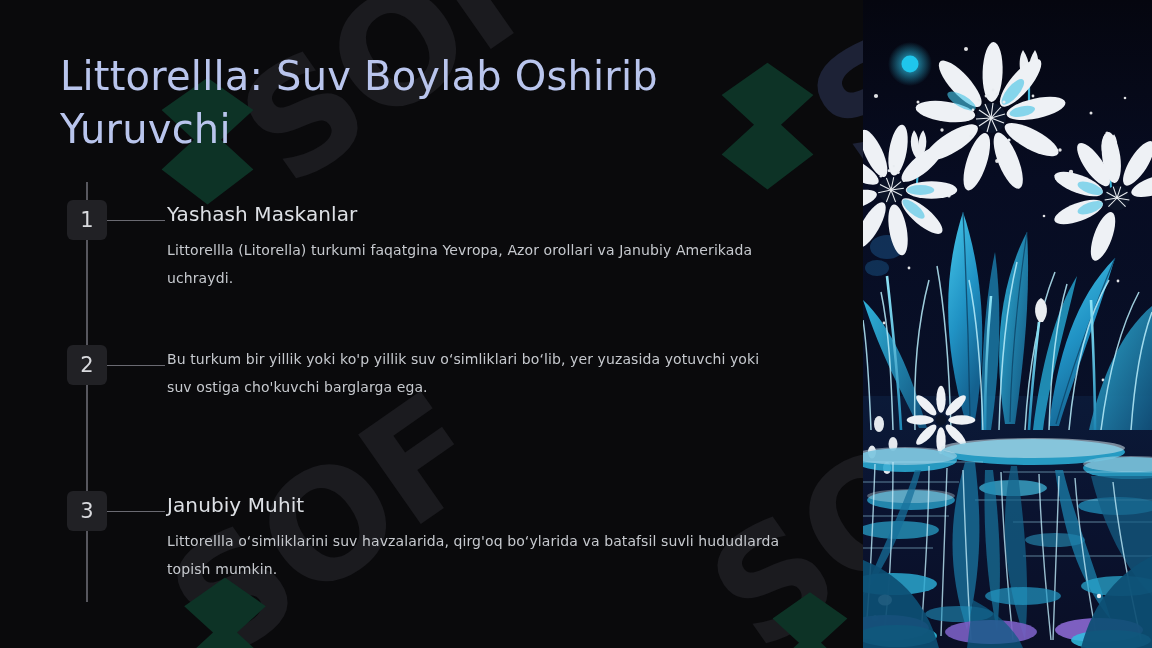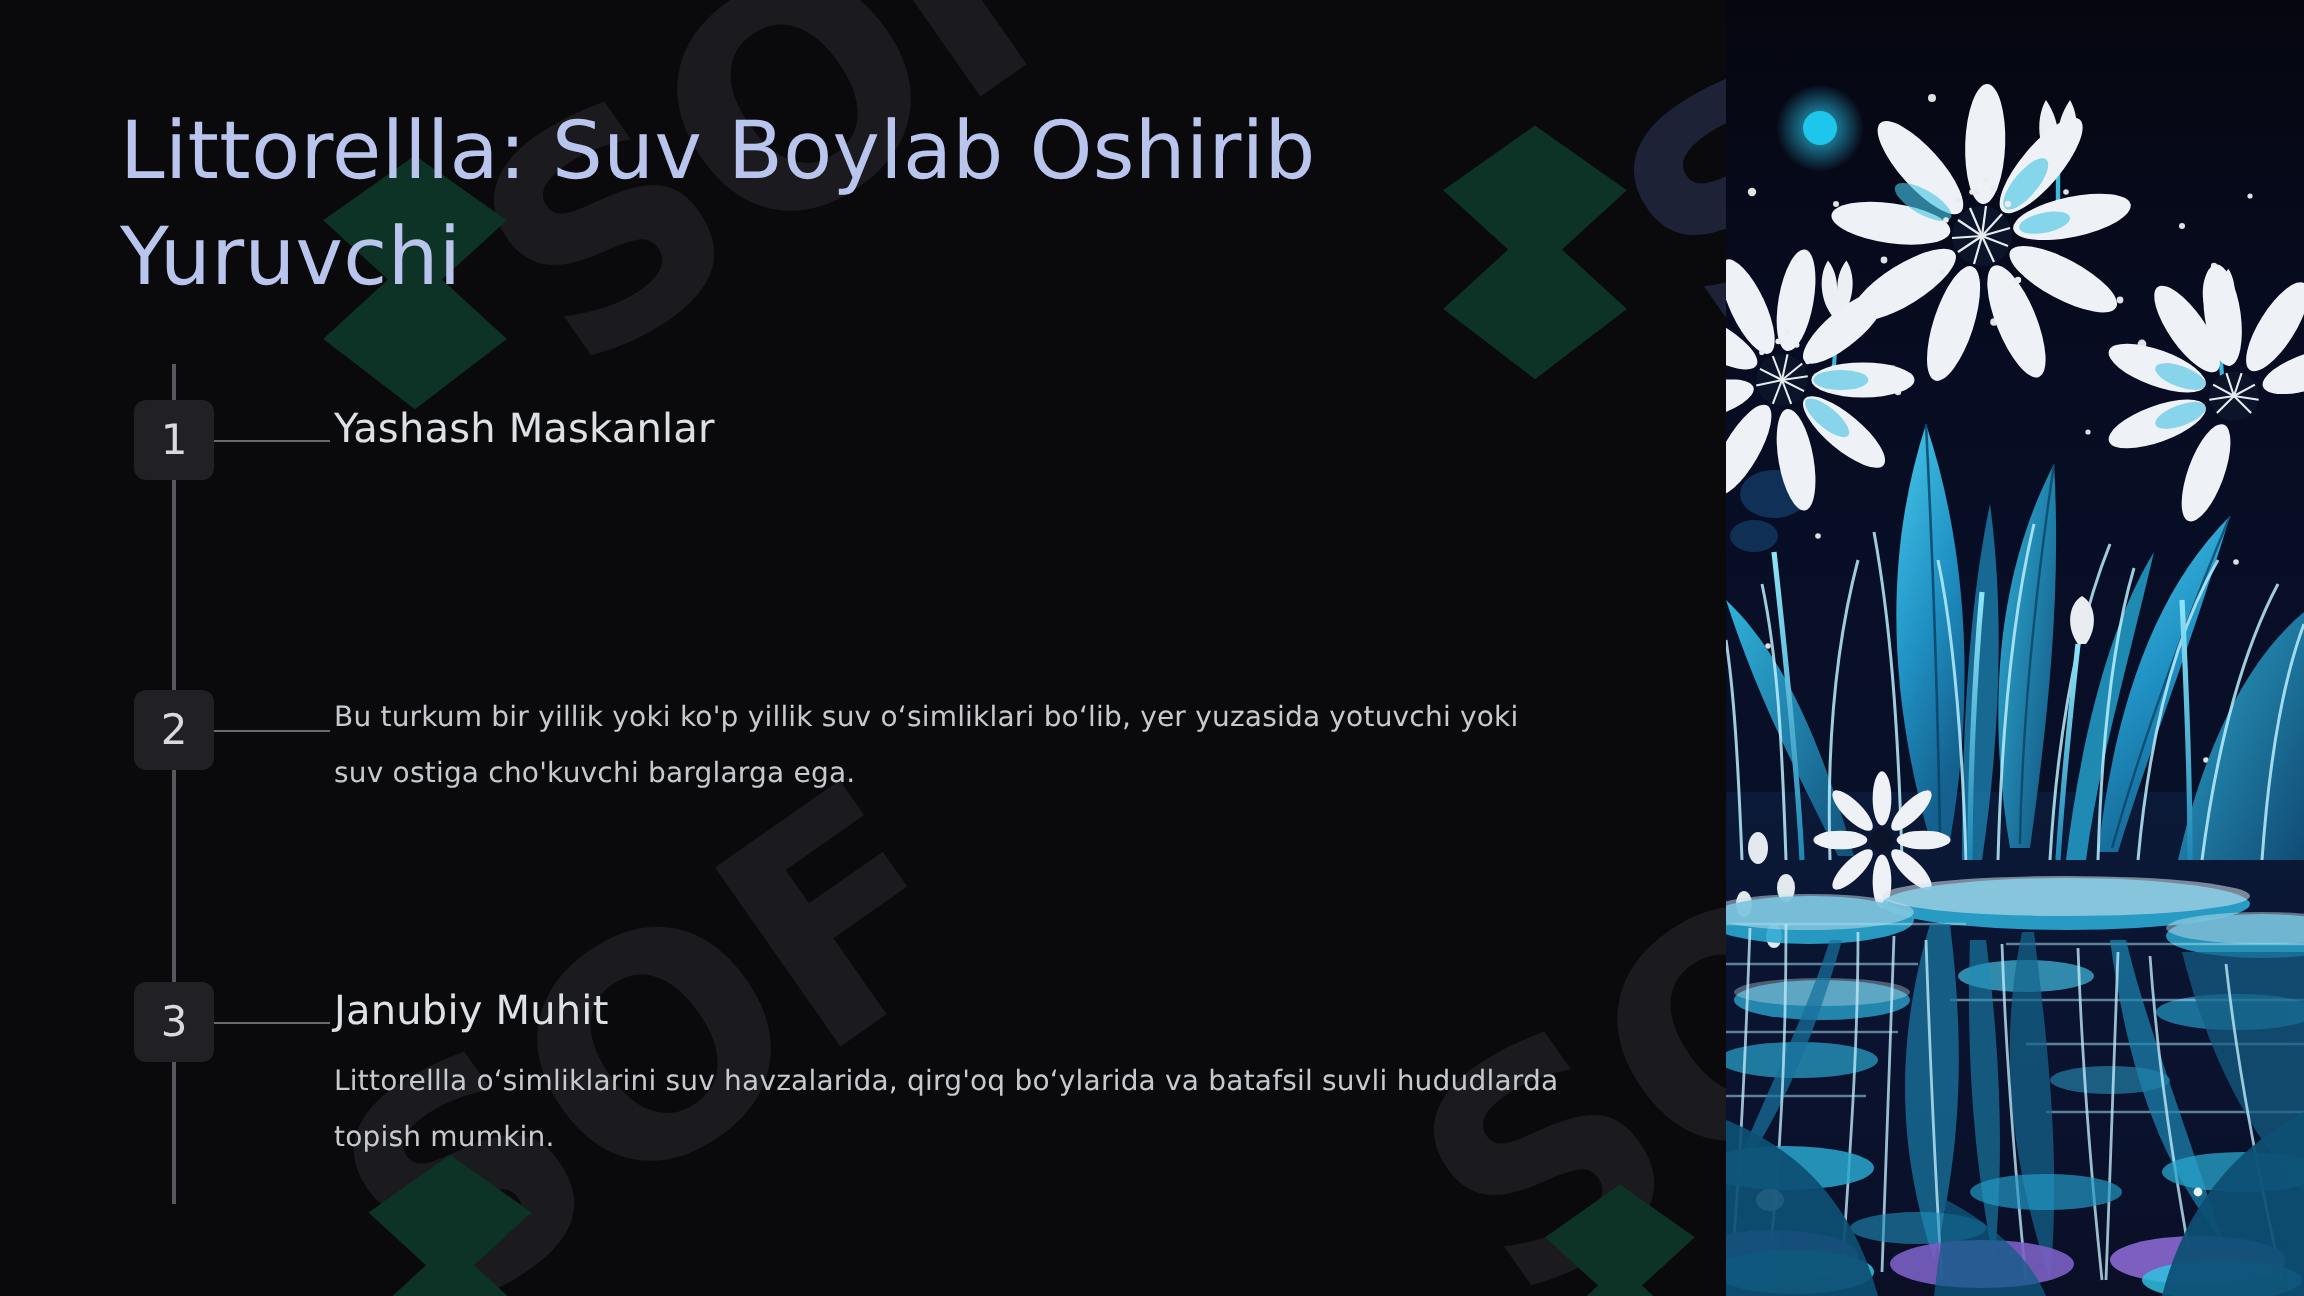--- a/index.html
+++ b/index.html
@@ -176,20 +176,21 @@
     <h1 class="title">Littorellla: Suv Boylab Oshirib Yuruvchi</h1>
 
     <div class="timeline">
       <div class="vline"></div>
 
       <div class="item i1">
         <div class="badge">1</div>
         <div class="connector"></div>
         <div class="item-body">
           <div class="item-heading">Yashash Maskanlar</div>
+          <div class="item-text">Littorellla (Litorella) turkumi faqatgina Yevropa, Azor orollari va Janubiy Amerikada uchraydi.</div>
         </div>
       </div>
 
       <div class="item i2">
         <div class="badge">2</div>
         <div class="connector"></div>
         <div class="item-body">
           <div class="item-text">Bu turkum bir yillik yoki ko'p yillik suv o‘simliklari bo‘lib, yer yuzasida yotuvchi yoki suv ostiga cho'kuvchi barglarga ega.</div>
         </div>
       </div>

